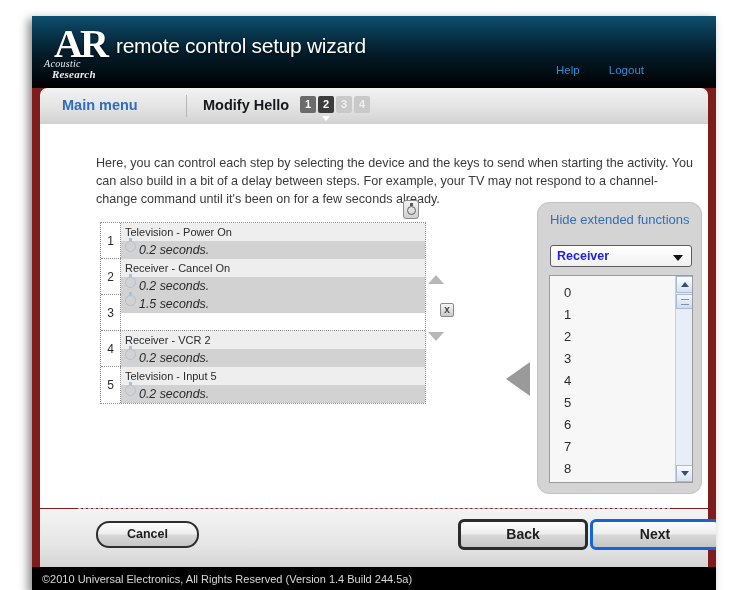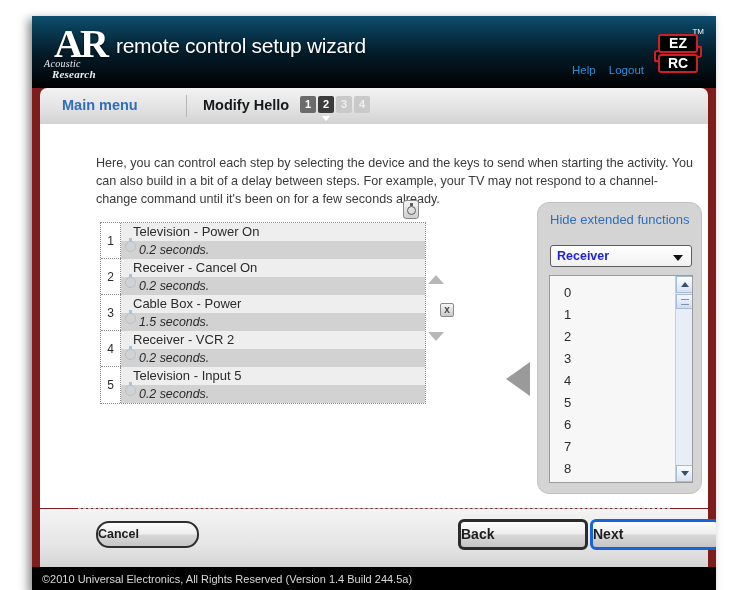--- a/index.html
+++ b/index.html
@@ -80,21 +80,21 @@
   }
   .header-links {
     position: absolute;
     right: 72px; top: 48px;
     font-size: 11.5px;
     color: #2f8fd6;
   }
   .header-links a {
     color: #2f8fd6;
     text-decoration: none;
-    margin-left: 10px;
+    margin-left: 26px;
   }
   .ezrc {
     position: absolute;
     right: 14px; top: 15px;
     width: 48px; height: 46px;
   }
   .ezrc .tm {
     position: absolute;
     right: -2px; top: -4px;
     font-size: 8px;
@@ -249,22 +249,22 @@
     background: #ffffff;
   }
   .step-body {
     flex: 1 1 auto;
     display: flex;
     flex-direction: column;
   }
   .step-device {
     height: 18px;
     line-height: 18px;
-    padding-left: 12px;
-    font-size: 13px;
+    padding-left: 4px;
+    font-size: 11px;
     color: #2b2b2b;
     background: #eeeeee;
   }
   .step-delay {
     height: 18px;
     line-height: 18px;
     padding-left: 4px;
     font-size: 12.4px;
     color: #2b2b2b;
     background: #d2d2d2;
@@ -440,20 +440,21 @@
     border-top: 1px dashed #b9b9b9;
   }
   .btnbar {
     position: absolute;
     left: 8px; top: 493px;
     width: 668px; height: 58px;
     background: linear-gradient(to bottom,#f4f4f4 0%, #e6e6e6 60%, #d4d4d4 100%);
   }
   .btn {
     position: absolute;
+    text-align: center;
     font-weight: bold;
     color: #1d1d1d;
     background: linear-gradient(to bottom,#fdfdfd 0%,#ededed 48%,#d8d8d8 52%,#c6c6c6 100%);
   }
   .btn-cancel {
     left: 56px; top: 12px;
     width: 103px; height: 27px;
     border: 2px solid #2e2e2e;
     border-radius: 13px;
     font-size: 12.5px;
@@ -499,26 +500,20 @@
     <div class="header">
       <div class="ar-logo">
         <div class="ar-mark">AR</div>
         <div class="ar-sub1">Acoustic</div>
         <div class="ar-sub2">Research</div>
       </div>
       <div class="wizard-title">remote control setup wizard</div>
       <div class="header-links">
         <a href="#">Help</a>
         <a href="#">Logout</a>
-      </div>
-      <div class="ezrc">
-        <div class="tm">TM</div>
-        <div class="band"></div>
-        <div class="ez">EZ</div>
-        <div class="rc">RC</div>
       </div>
     </div>
 
     <div class="tabbar">
       <div class="tab-main">Main menu</div>
       <div class="tab-divider"></div>
       <div class="tab-modify">Modify Hello</div>
       <div class="steps-chips">
         <div class="chip done">1</div>
         <div class="chip active">2</div>
@@ -553,21 +548,20 @@
           <div class="step-device">Receiver - Cancel On</div>
           <div class="step-delay">
             <span class="clock-glyph"></span>
             <span>0.2 seconds.</span>
           </div>
         </div>
       </div>
       <div class="step-row">
         <div class="step-num">3</div>
         <div class="step-body">
-          <div class="step-device">Cable Box - Power</div>
           <div class="step-delay">
             <span class="clock-glyph"></span>
             <span>1.5 seconds.</span>
           </div>
         </div>
       </div>
       <div class="step-row">
         <div class="step-num">4</div>
         <div class="step-body">
           <div class="step-device">Receiver - VCR 2</div>

